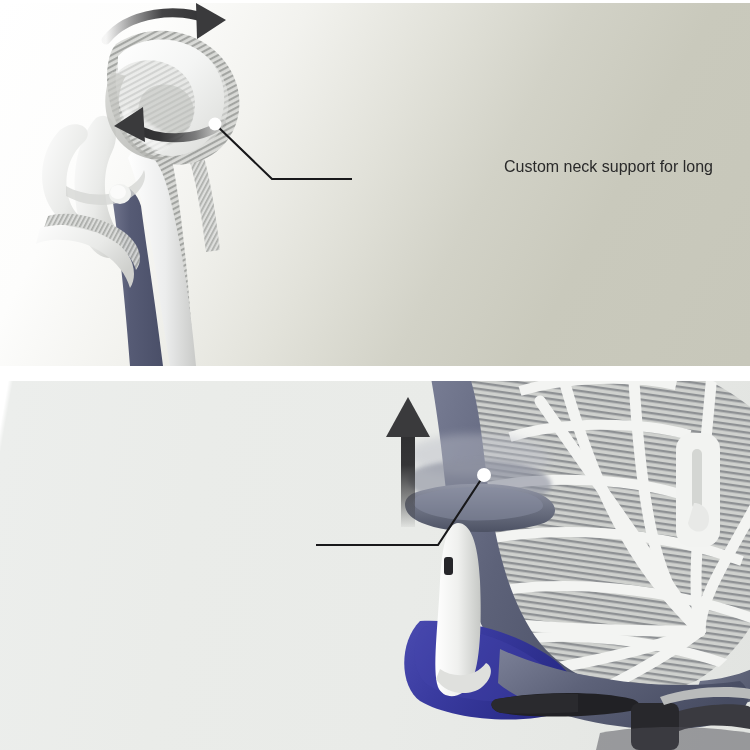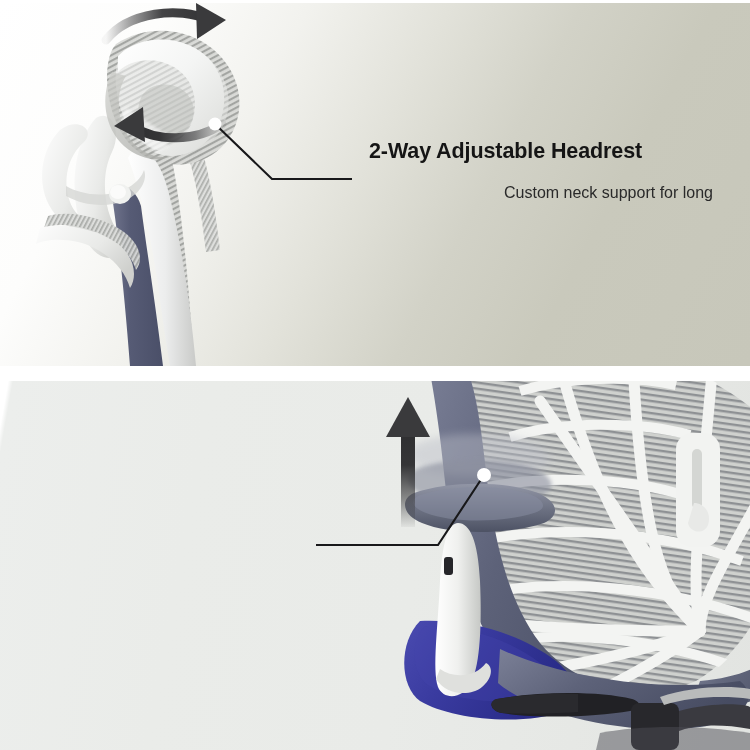--- a/index.html
+++ b/index.html
@@ -254,21 +254,20 @@
         <path d="M106 40 C128 12 180 6 208 20" fill="none" stroke="url(#arrowFadeR)" stroke-width="9" stroke-linecap="round"></path>
         <path d="M196 3 L226 20 L197 39 Z" fill="#3a3a3c"></path>
       </g>
       <g>
         <path d="M222 124 C196 142 156 142 132 126" fill="none" stroke="url(#arrowFadeL)" stroke-width="9" stroke-linecap="round"></path>
         <path d="M143 107 L114 126 L145 142 Z" fill="#3a3a3c"></path>
       </g>
     </svg>
 
     <div class="textblock" id="headrest-text">
-      <p class="headline">2-Way Adjustable Headrest</p>
       <p class="bodytext">Custom neck support for long</p>
     </div>
   </div>
 
   <div class="panel-divider"></div>
 
   <div class="panel" id="panel-armrest">
 
     <svg id="chair-art" viewBox="0 0 750 369" aria-hidden="true" style="top:0;">
       <defs>

